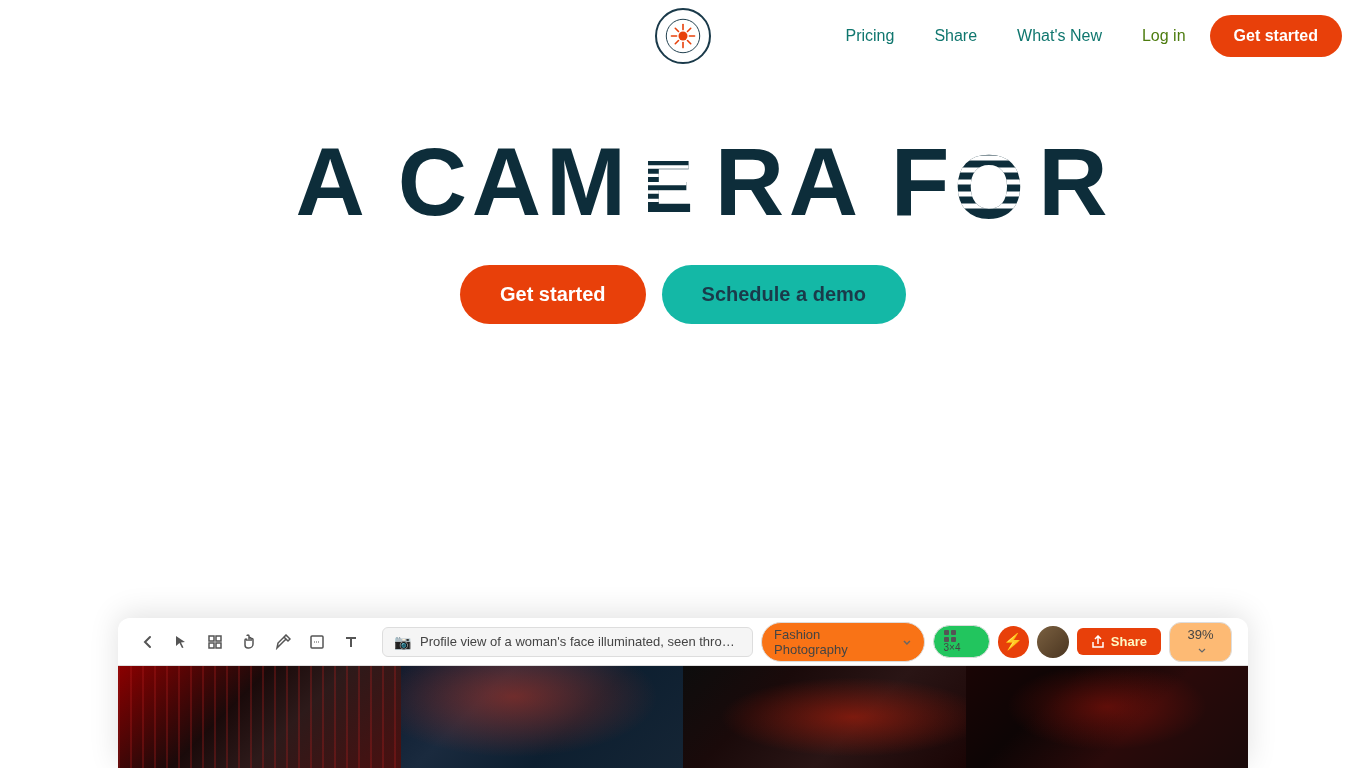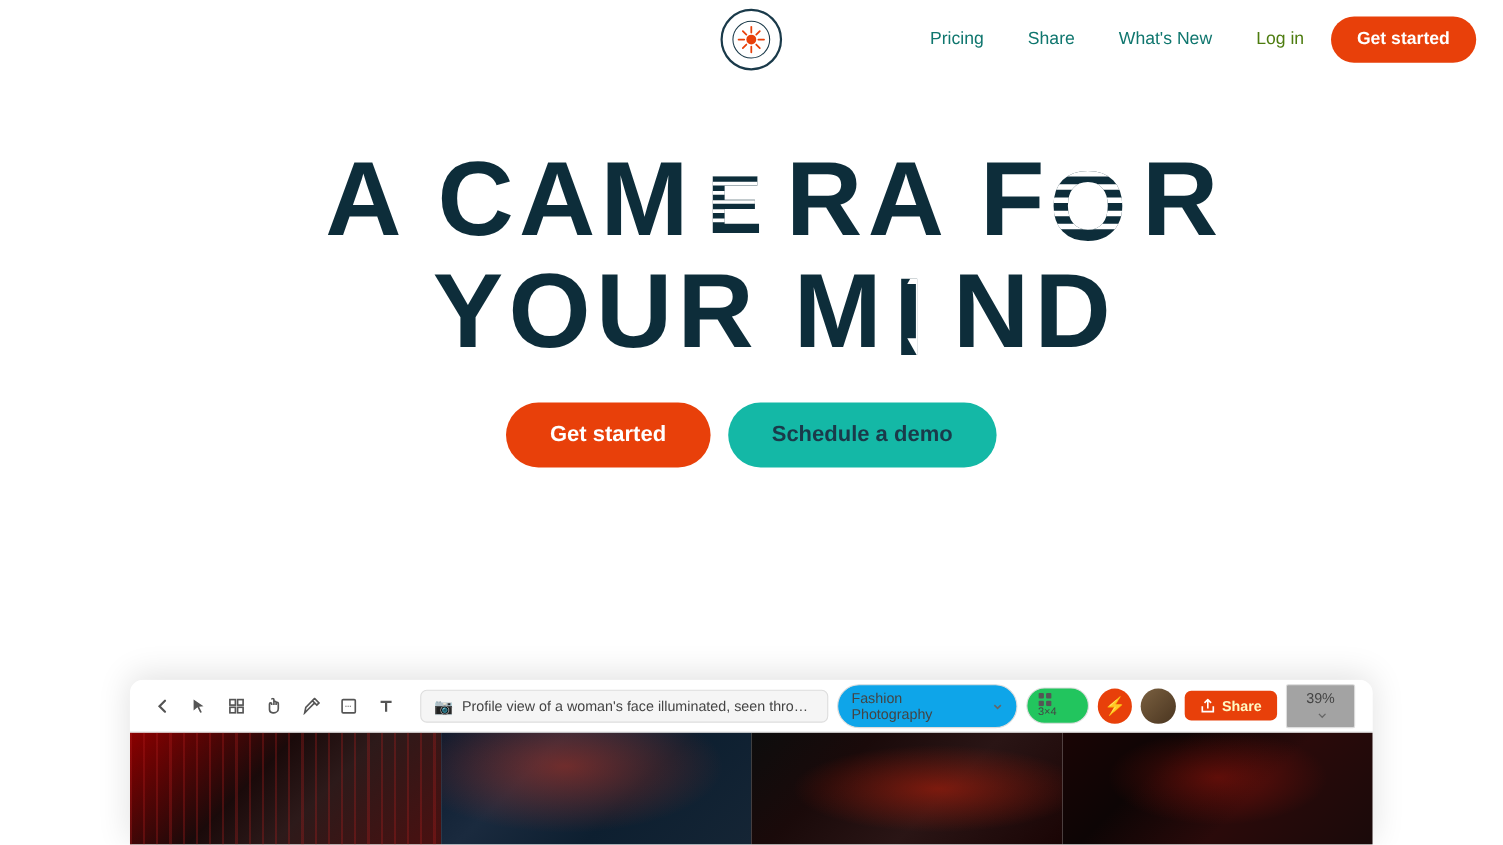--- a/index.html
+++ b/index.html
@@ -245,21 +245,21 @@
       align-items: center;
       gap: 8px;
     }
 
     .toolbar-camera-icon {
       color: #666;
       font-size: 14px;
     }
 
     .toolbar-style-pill {
-      background: #0ea5e9;
+      background: #f97316;
       border: 1px solid #ddd;
       border-radius: 20px;
       padding: 4px 12px;
       font-size: 13px;
       color: #444;
       display: flex;
       align-items: center;
       gap: 6px;
     }
 
@@ -303,23 +303,23 @@
       padding: 6px 14px;
       font-size: 13px;
       font-weight: 600;
       cursor: pointer;
       display: flex;
       align-items: center;
       gap: 6px;
     }
 
     .toolbar-zoom {
-      background: #a3a3a3;
+      background: #fdba74;
       border: 1px solid #ddd;
-      border-radius: 2px;
+      border-radius: 12px;
       padding: 4px 10px;
       font-size: 13px;
       color: #444;
       cursor: pointer;
     }
 
     .app-canvas {
       height: 102px;
       display: flex;
       overflow: hidden;
@@ -458,43 +458,20 @@
             <line x1="0" y1="36" x2="80" y2="36" stroke="white" stroke-width="5"></line>
             <line x1="0" y1="48" x2="80" y2="48" stroke="white" stroke-width="5"></line>
             <line x1="0" y1="60" x2="80" y2="60" stroke="white" stroke-width="5"></line>
             <line x1="0" y1="72" x2="80" y2="72" stroke="white" stroke-width="5"></line>
           </g>
         </svg>
       </span>
       <span class="headline-text">R</span>
     </div>
 
-    <div class="headline-row2">
-      <span class="headline-text">YOUR M</span>
-
-      <span class="icon-i-arrow">
-        <svg viewBox="0 0 50 96" xmlns="http://www.w3.org/2000/svg">
-          <defs>
-            <clipPath id="i-clip">
-              <text x="4" y="84" font-size="90" font-weight="900" font-family="Arial Black, Arial" fill="black">I</text>
-            </clipPath>
-          </defs>
-          <text x="4" y="84" font-size="90" font-weight="900" font-family="Arial Black, Arial" fill="#0d2d3a">I</text>
-          <g clip-path="url(#i-clip)">
-
-            <polygon points="25,8 15,26 35,26" fill="white"></polygon>
-
-            <polygon points="25,88 15,70 35,70" fill="white"></polygon>
-
-            <rect x="22" y="24" width="6" height="48" fill="white"></rect>
-          </g>
-        </svg>
-      </span>
-      <span class="headline-text">ND</span>
-    </div>
   </div>
 
 
   <div class="hero-buttons">
     <button class="btn-get-started">Get started</button>
     <button class="btn-schedule-demo">Schedule a demo</button>
   </div>
 </section>
 
 <div class="app-preview" style="bottom: 0px; width: 1130px; left: 50%; transform: translateX(-50%);">

